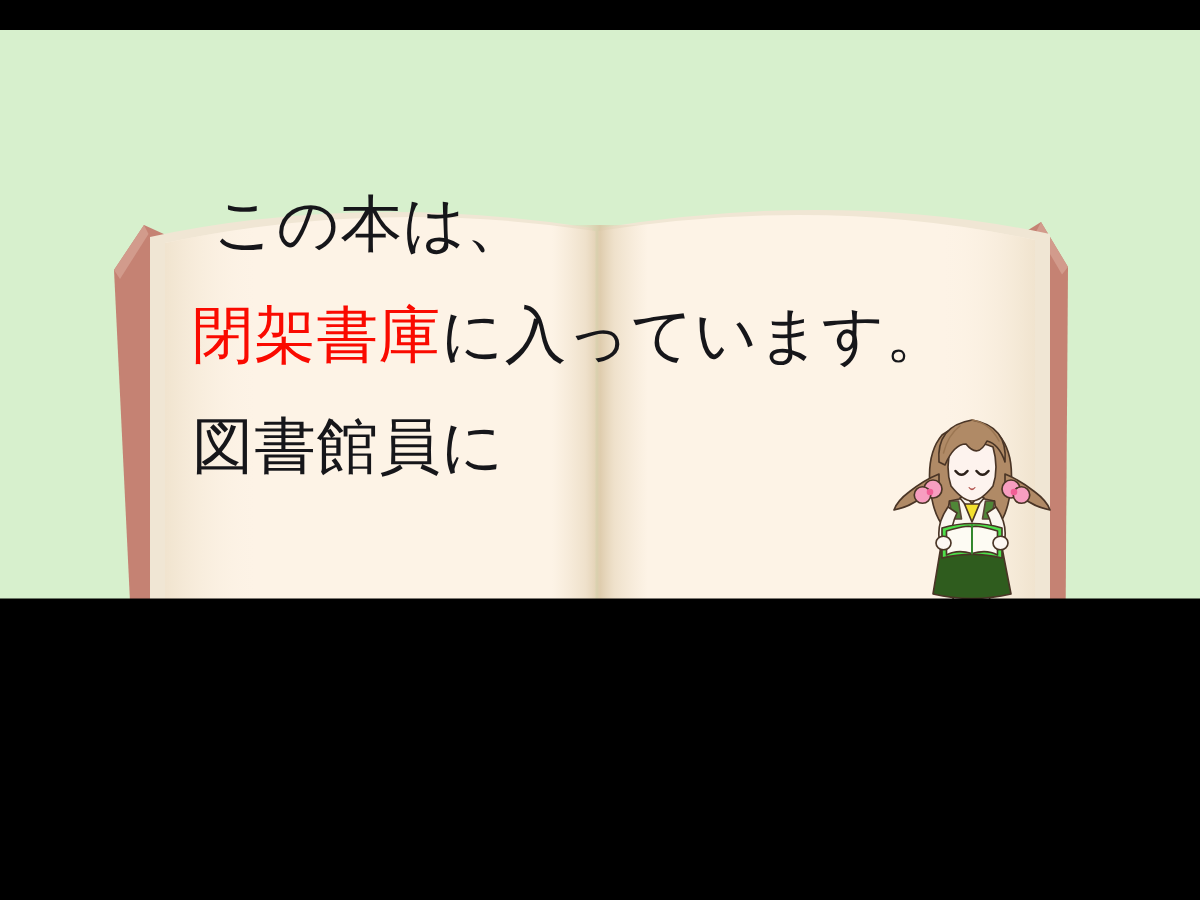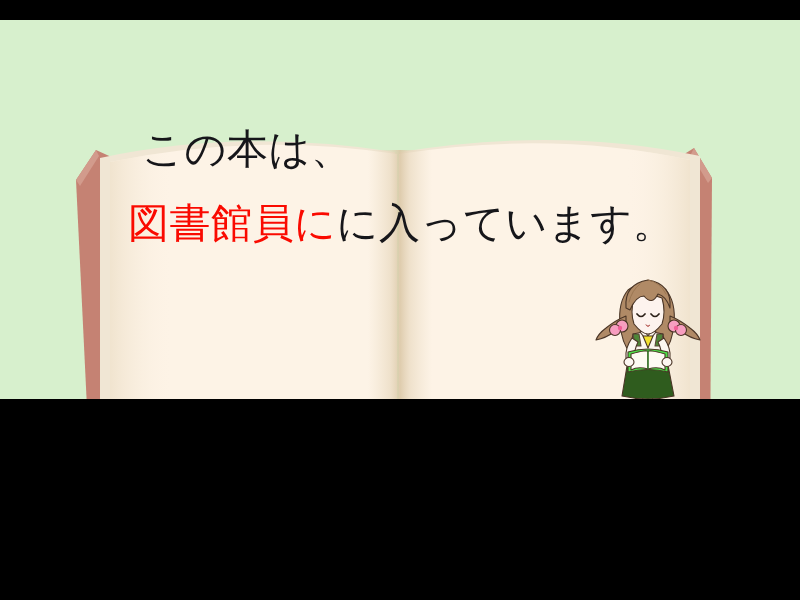--- a/index.html
+++ b/index.html
@@ -163,21 +163,24 @@
       <path d="M 382 456 Q 398 470 418 456 Q 400 480 382 456 Z" fill="#c58273"></path>
       <path d="M 388 462 Q 400 472 412 462 Q 400 476 388 462 Z" fill="#b87465"></path>
     </svg>
   </div>
 
   <div id="text-block">
     <div class="text-line indent-1">
       <span>この本は、</span>
     </div>
     <div class="text-line indent-2">
-      <span class="hl-red">図書館員に</span><span>に入っています。</span>
+      <span class="hl-red">閉架書庫</span><span>に入っています。</span>
+    </div>
+    <div class="text-line indent-3">
+      <span>図書館員に</span>
     </div>
   </div>
 
   <div id="girl">
     <svg viewBox="0 0 110 200" xmlns="http://www.w3.org/2000/svg">
       <g stroke="#4a3526" stroke-width="1.1" stroke-linejoin="round" stroke-linecap="round">
 
         <path d="M 36 22 Q 55 8 74 22 Q 84 34 82 56 Q 80 76 72 84 L 38 84 Q 30 76 28 56 Q 26 34 36 22 Z" fill="#b08a66"></path>
 
         <path d="M 44 126 L 40 160 L 39 172 L 47 172 L 49 160 L 51 126 Z" fill="#fdf7f2"></path>

